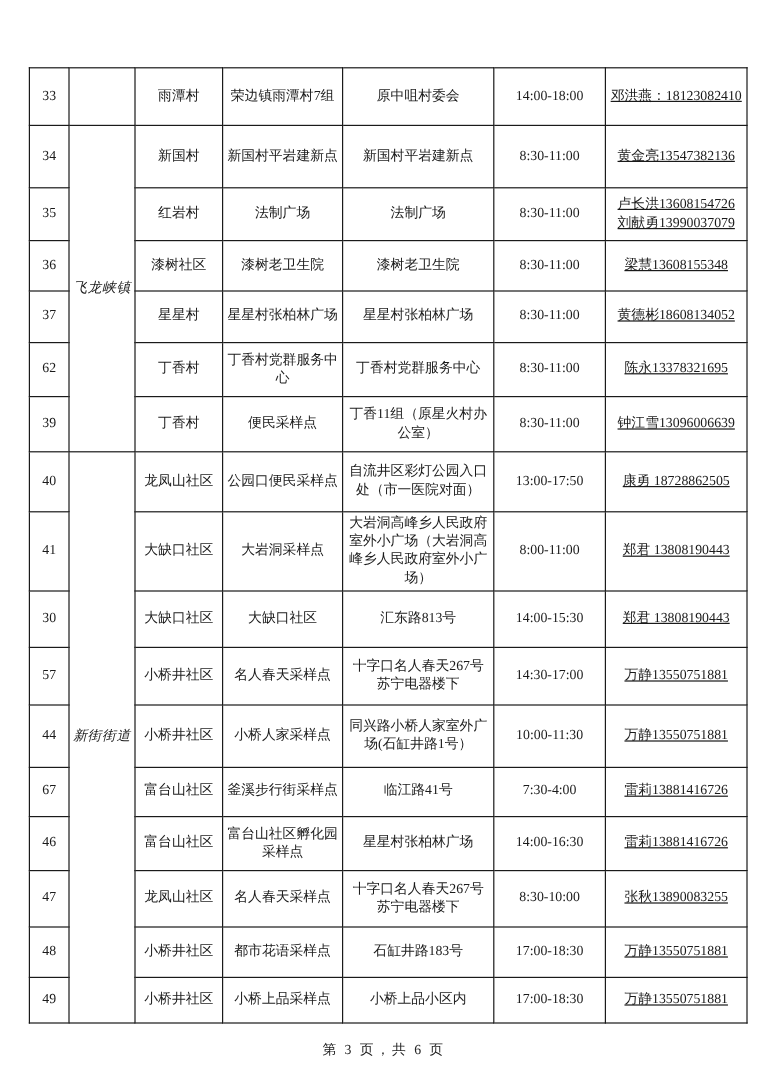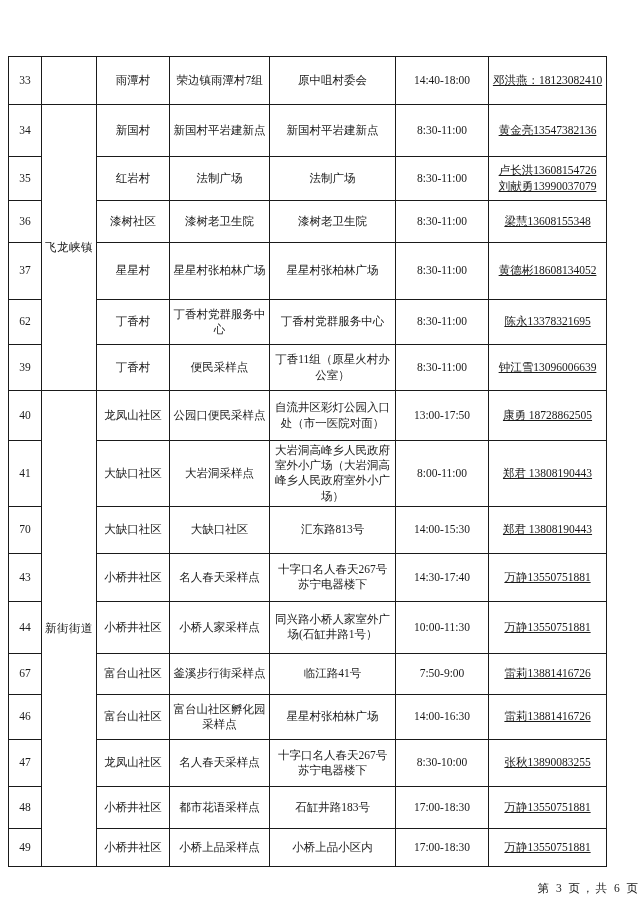--- a/index.html
+++ b/index.html
@@ -13,41 +13,41 @@
     position: relative;
     width: 640px;
     height: 906px;
     background: #ffffff;
     overflow: hidden;
   }
   table.grid {
     border-collapse: collapse;
     table-layout: fixed;
     width: 598px;
-    margin: 56px 0 0 8px;
+    margin: 56px 0 0 24px;
     padding-left: 24px;
   }
   table.grid td {
     border: 1px solid #1a1a1a;
     text-align: center;
     vertical-align: middle;
     font-size: 11.5px;
     line-height: 1.32;
     padding: 2px 3px;
     white-space: pre-line;
     word-break: break-all;
     overflow: hidden;
   }
   td.c-no   { font-size: 12px; }
-  td.c-grp  { font-size: 12px; letter-spacing: 0.5px; }
+  td.c-grp  { font-size: 12px; letter-spacing: 0.5px; font-style: italic; }
   td.c-time { font-size: 12px; white-space: nowrap; padding: 2px 1px; }
   td.c-contact { font-size: 11.5px; padding: 2px 2px; text-decoration: underline; }
   .footer {
     margin-top: 14px;
-    text-align: right;
+    text-align: center;
     font-size: 11.5px;
     letter-spacing: 2px;
     color: #222222;
   }
 </style>
 </head>
 <body>
 
 <div class="sheet">
   <table class="grid">
@@ -60,21 +60,21 @@
         <col style="width:93px">
         <col style="width:118px">
     </colgroup>
     <tbody>
       <tr style="height:48px">
         <td class="c-no">33</td>
         <td class="c-grp"></td>
         <td>雨潭村</td>
         <td>荣边镇雨潭村7组</td>
         <td>原中咀村委会</td>
-        <td class="c-time">14:40-18:00</td>
+        <td class="c-time">14:00-18:00</td>
         <td class="c-contact">邓洪燕：18123082410</td>
       </tr>
       <tr style="height:52px">
         <td class="c-no">34</td>
         <td class="c-grp" rowspan="6">飞龙峡镇</td>
         <td>新国村</td>
         <td>新国村平岩建新点</td>
         <td>新国村平岩建新点</td>
         <td class="c-time">8:30-11:00</td>
         <td class="c-contact">黄金亮13547382136</td>
@@ -89,21 +89,21 @@
 刘献勇13990037079</td>
       </tr>
       <tr style="height:42px">
         <td class="c-no">36</td>
         <td>漆树社区</td>
         <td>漆树老卫生院</td>
         <td>漆树老卫生院</td>
         <td class="c-time">8:30-11:00</td>
         <td class="c-contact">梁慧13608155348</td>
       </tr>
-      <tr style="height:57px">
+      <tr style="height:43px">
         <td class="c-no">37</td>
         <td>星星村</td>
         <td>星星村张柏林广场</td>
         <td>星星村张柏林广场</td>
         <td class="c-time">8:30-11:00</td>
         <td class="c-contact">黄德彬18608134052</td>
       </tr>
       <tr style="height:45px">
         <td class="c-no">62</td>
         <td>丁香村</td>
@@ -131,49 +131,49 @@
       </tr>
       <tr style="height:63px">
         <td class="c-no">41</td>
         <td>大缺口社区</td>
         <td>大岩洞采样点</td>
         <td>大岩洞高峰乡人民政府室外小广场（大岩洞高峰乡人民政府室外小广场）</td>
         <td class="c-time">8:00-11:00</td>
         <td class="c-contact">郑君 13808190443</td>
       </tr>
       <tr style="height:47px">
-        <td class="c-no">70</td>
+        <td class="c-no">30</td>
         <td>大缺口社区</td>
         <td>大缺口社区</td>
         <td>汇东路813号</td>
         <td class="c-time">14:00-15:30</td>
         <td class="c-contact">郑君 13808190443</td>
       </tr>
       <tr style="height:48px">
-        <td class="c-no">43</td>
+        <td class="c-no">57</td>
         <td>小桥井社区</td>
         <td>名人春天采样点</td>
         <td>十字口名人春天267号苏宁电器楼下</td>
-        <td class="c-time">14:30-17:40</td>
+        <td class="c-time">14:30-17:00</td>
         <td class="c-contact">万静13550751881</td>
       </tr>
       <tr style="height:52px">
         <td class="c-no">44</td>
         <td>小桥井社区</td>
         <td>小桥人家采样点</td>
         <td>同兴路小桥人家室外广场(石缸井路1号）</td>
         <td class="c-time">10:00-11:30</td>
         <td class="c-contact">万静13550751881</td>
       </tr>
       <tr style="height:41px">
         <td class="c-no">67</td>
         <td>富台山社区</td>
         <td>釜溪步行街采样点</td>
         <td>临江路41号</td>
-        <td class="c-time">7:50-9:00</td>
+        <td class="c-time">7:30-4:00</td>
         <td class="c-contact">雷莉13881416726</td>
       </tr>
       <tr style="height:45px">
         <td class="c-no">46</td>
         <td>富台山社区</td>
         <td>富台山社区孵化园采样点</td>
         <td>星星村张柏林广场</td>
         <td class="c-time">14:00-16:30</td>
         <td class="c-contact">雷莉13881416726</td>
       </tr>

